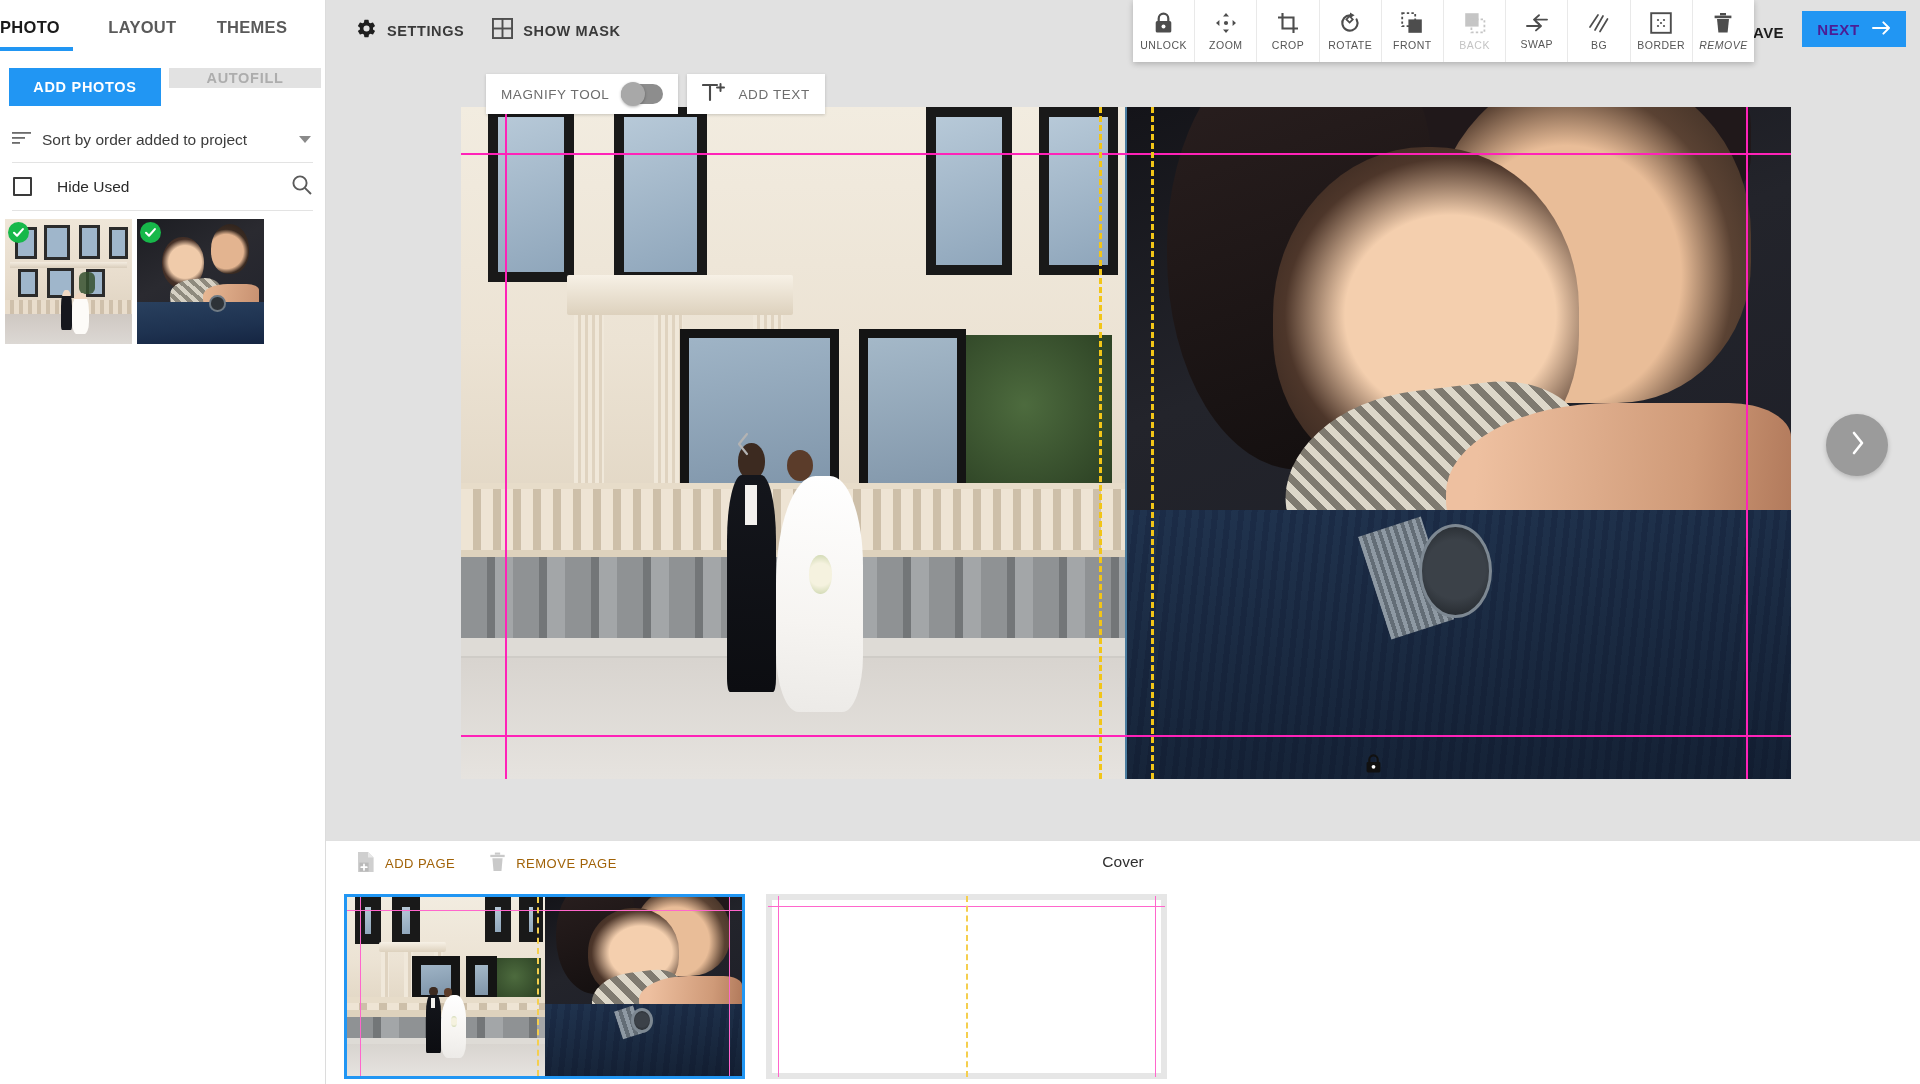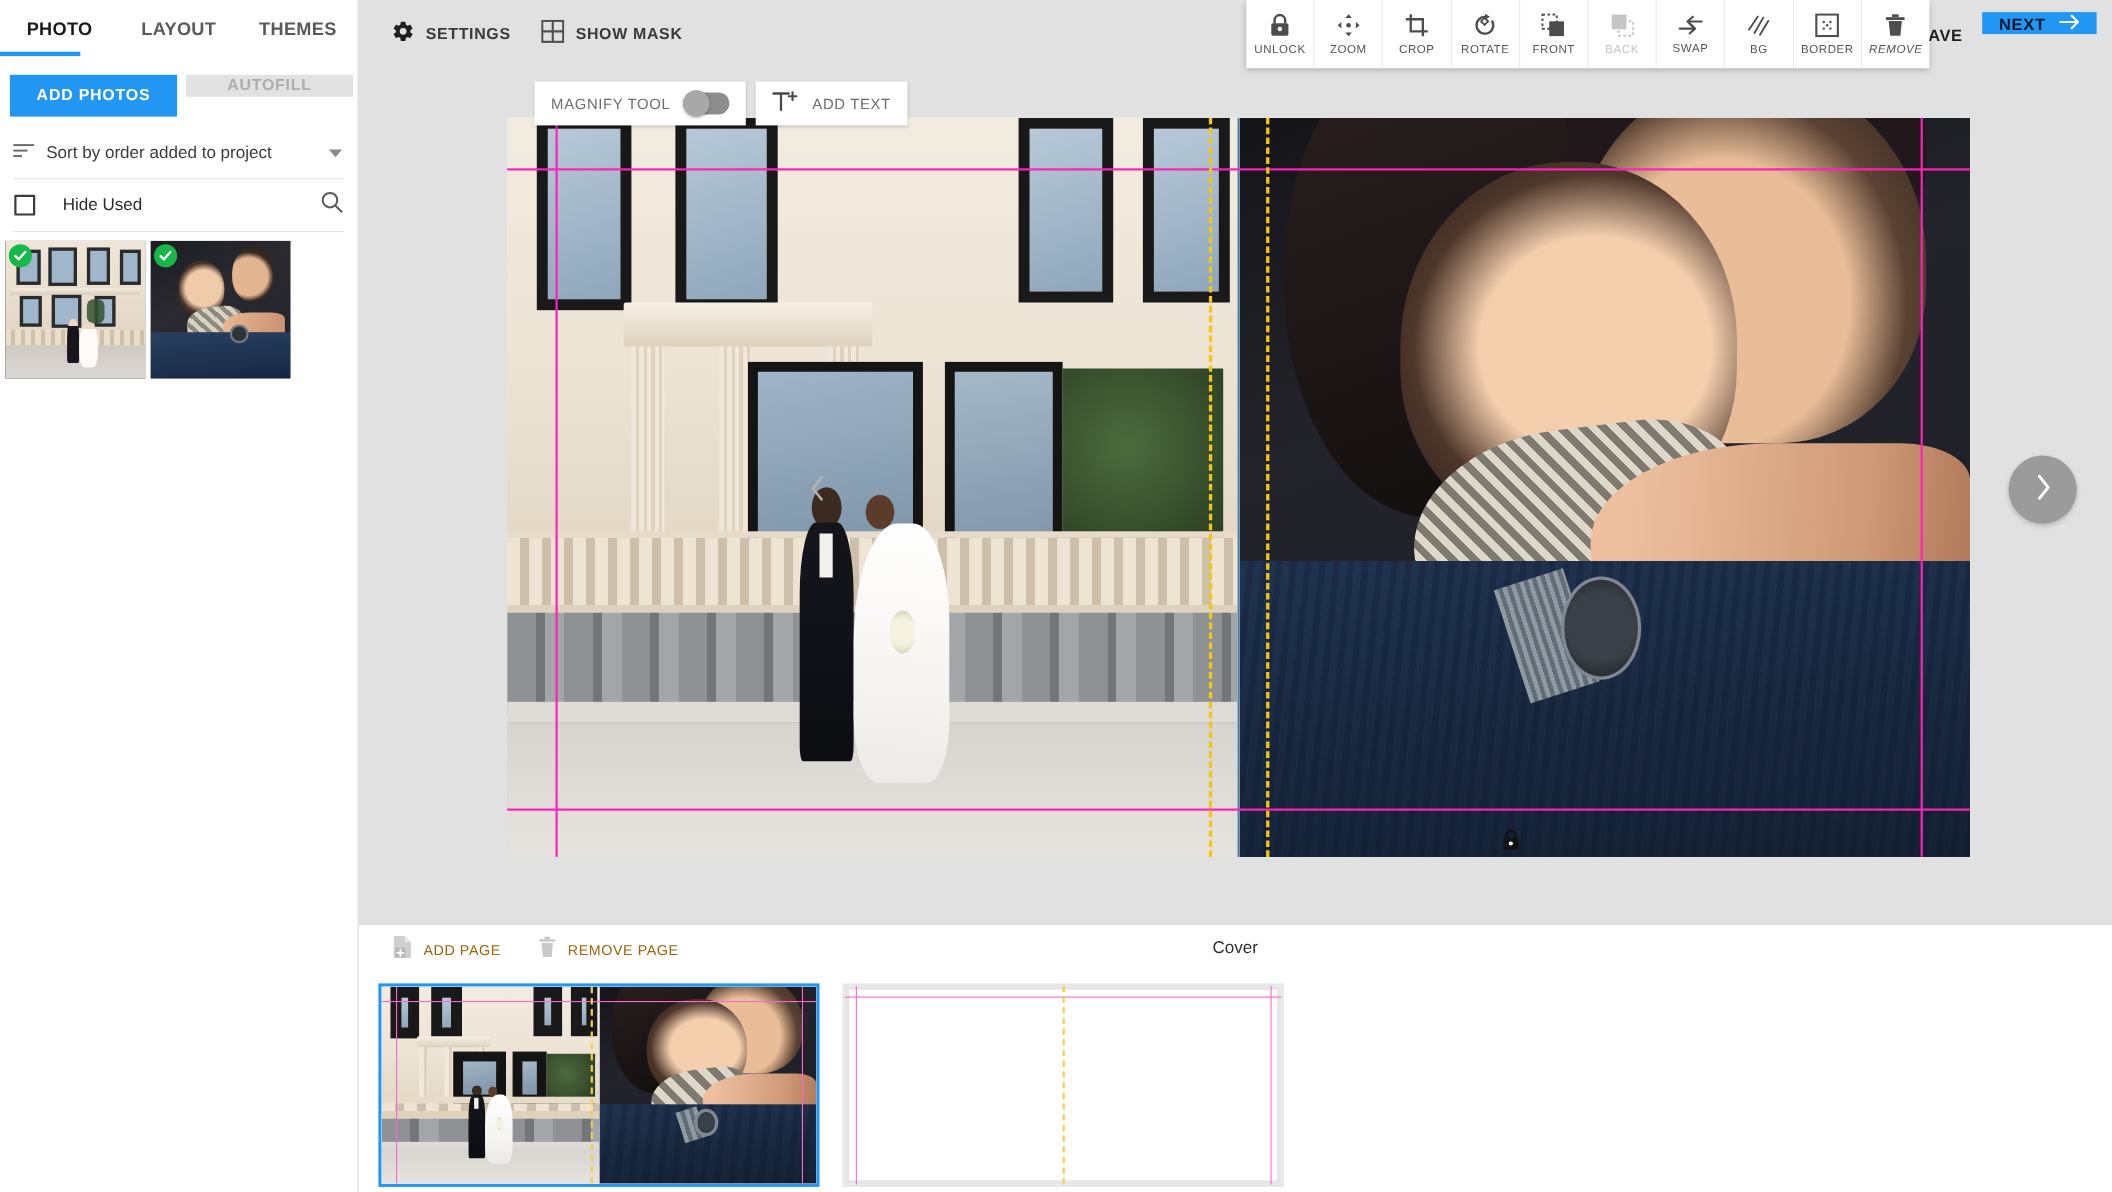--- a/index.html
+++ b/index.html
@@ -15,21 +15,21 @@
   
   .sidebar {
     position: absolute; left: 0; top: 0;
     width: 326px; height: 1084px;
     background: #ffffff;
     border-right: 1px solid #dcdcdc;
     z-index: 30;
   }
   .tabs { display: flex; height: 58px; align-items: flex-start; padding-top: 10px; }
   .tab {
-    flex: 1; text-align: center; font-size: 16.5px; letter-spacing: .3px;
+    flex: 1; font-size: 16.5px; letter-spacing: .3px;
     color: #5a5a5a; font-weight: 700; padding: 8px 0 10px 0;
     position: relative; cursor: pointer;
   }
   .tab.active { color: #1a1a1a; }
   .tab.active::after {
     content: ""; position: absolute; left: 0; right: 34%; bottom: -4px;
     height: 4px; background: #2196f3;
   }
   .tab:nth-child(1).active::after { left: 0; right: 33%; }
 
@@ -145,23 +145,23 @@
   .tool.disabled .tl { color: #c4c4c4; }
   .tool.disabled svg { opacity: .32; }
   .tool svg { display: block; }
 
   .save-btn {
     position: absolute; right: 130px; top: 12px; height: 40px;
     display: flex; align-items: center; gap: 11px; cursor: pointer; padding: 0 6px;
   }
   .save-btn .tx { font-size: 15px; font-weight: 700; letter-spacing: .4px; color: #1d1d1d; }
   .next-btn {
-    position: absolute; right: 14px; top: 11px; width: 104px; height: 20px;
-    background: #2196f3; color: #0f172a; border: none; cursor: pointer;
-    display: flex; align-items: flex-end; justify-content: center; gap: 12px;
+    position: absolute; right: 14px; top: 11px; width: 104px; height: 36px;
+    background: #2196f3; color: #4c1d95; border: none; cursor: pointer;
+    display: flex; align-items: center; justify-content: center; gap: 12px;
     font-size: 15px; font-weight: 700; letter-spacing: .6px;
   }
 
   
   .subbar { position: absolute; left: 486px; top: 74px; display: flex; gap: 9px; z-index: 21; }
   .chip {
     height: 40px; background: #fff; box-shadow: 0 1px 3px rgba(0,0,0,.18);
     display: flex; align-items: center; padding: 0 15px; gap: 12px; cursor: pointer;
   }
   .chip .tx { font-size: 13.5px; letter-spacing: .6px; color: #6d6d6d; }

